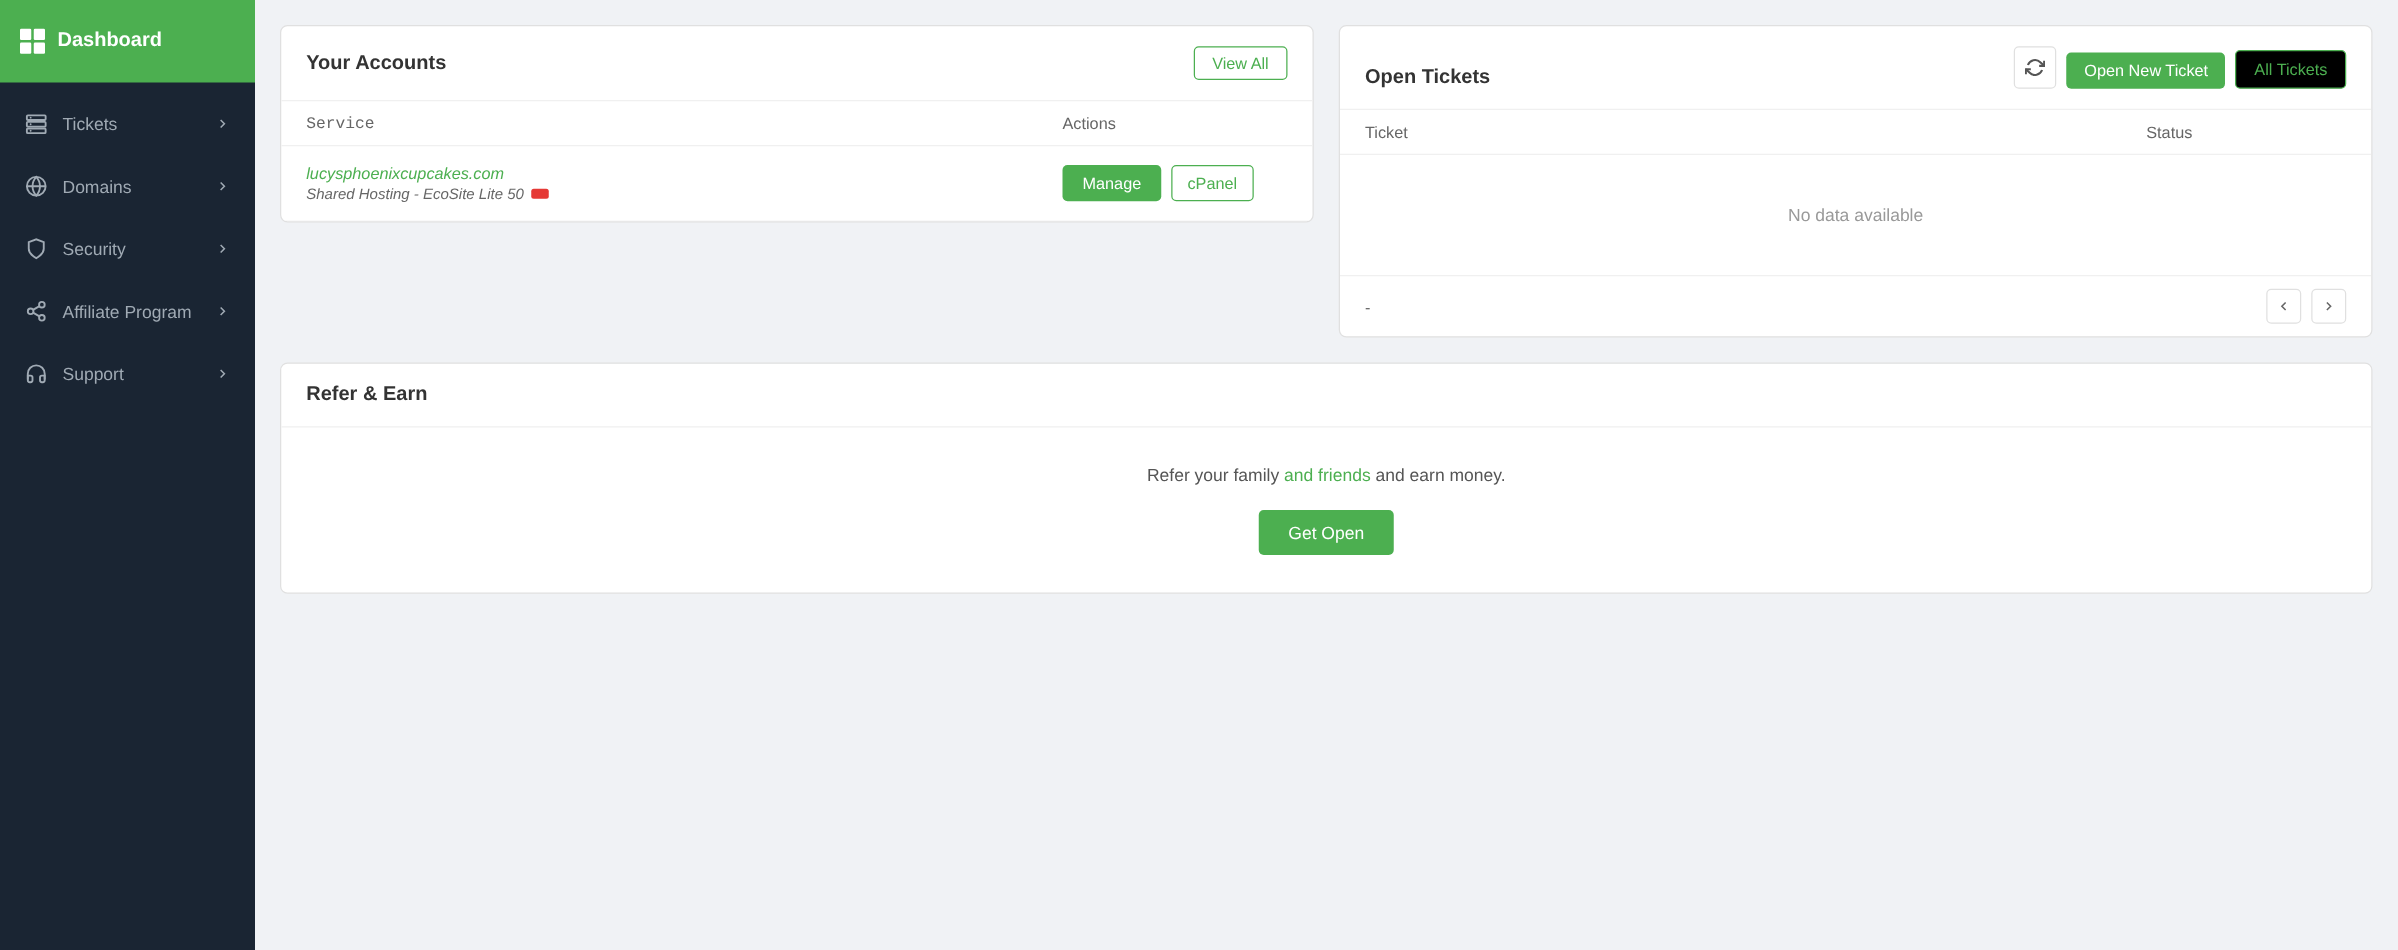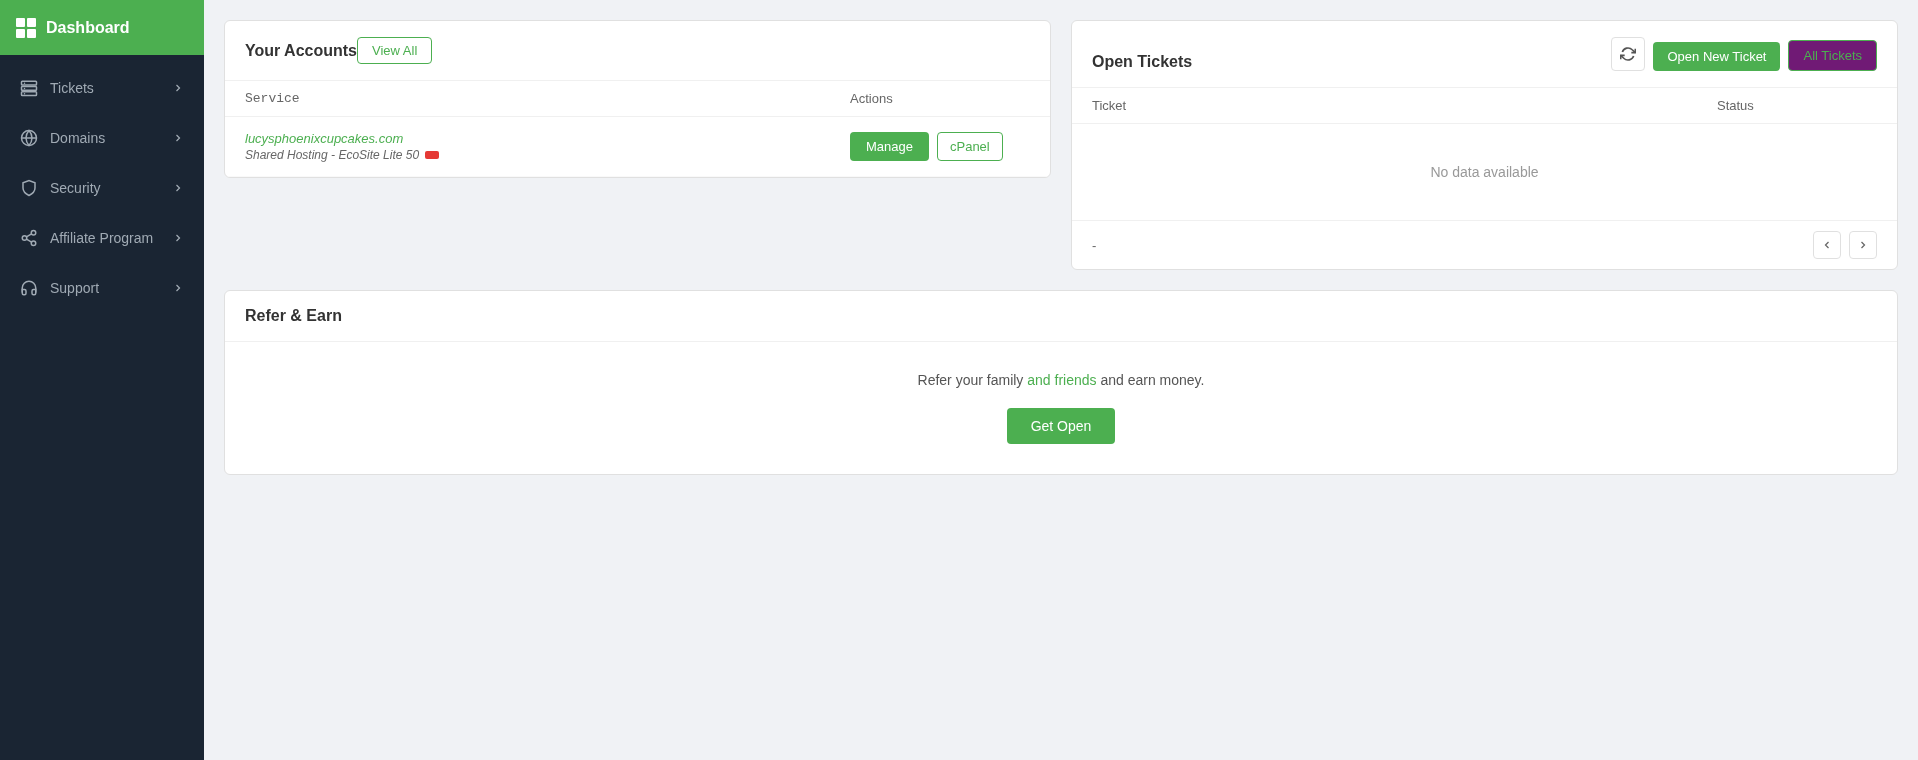--- a/index.html
+++ b/index.html
@@ -10,21 +10,21 @@
       width: 204px;
       min-width: 204px;
       background: #1a2533;
       display: flex;
       flex-direction: column;
       height: 100%;
     }
     .sidebar-header {
       background: #4caf50;
       padding: 0 16px;
-      height: 55px;
+      height: 66px;
       display: flex;
       align-items: center;
       gap: 10px;
     }
     .sidebar-header-icon {
       width: 20px;
       height: 20px;
       display: grid;
       grid-template-columns: 1fr 1fr;
       gap: 2px;
@@ -80,20 +80,21 @@
       overflow: hidden;
     }
 
     
     .accounts-card {
       flex: 1;
     }
     .card-header {
       display: flex;
       align-items: center;
+      justify-content: space-between;
       padding: 16px 20px;
       border-bottom: 1px solid #f0f0f0;
     }
     .card-title {
       font-size: 16px;
       font-weight: 600;
       color: #333;
     }
     .btn-outline {
       border: 1px solid #4caf50;
@@ -194,21 +195,21 @@
       border: none;
       padding: 7px 14px;
       border-radius: 4px;
       font-size: 13px;
       cursor: pointer;
       font-weight: 500;
     }
     .btn-all-tickets {
       border: 1px solid #4caf50;
       color: #4caf50;
-      background: #701a75;
+      background: #000000;
       padding: 7px 14px;
       border-radius: 4px;
       font-size: 13px;
       cursor: pointer;
       font-weight: 500;
     }
 
     .tickets-table-header {
       display: flex;
       padding: 10px 20px;

